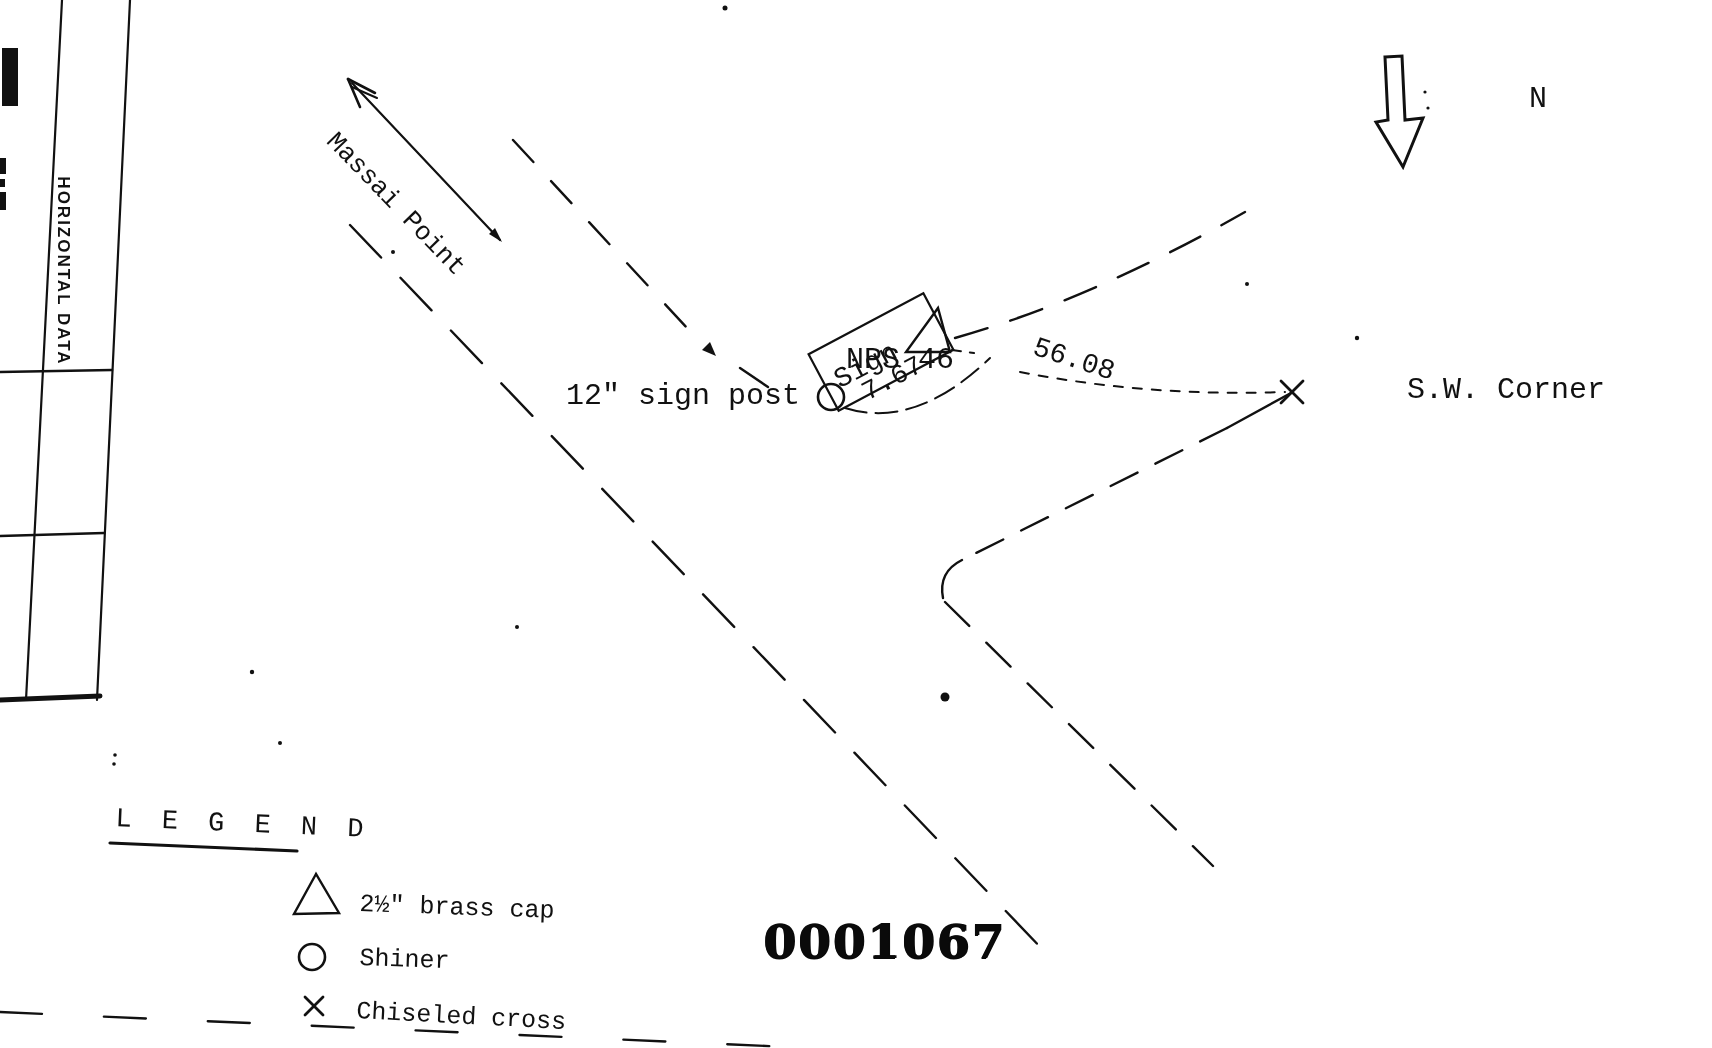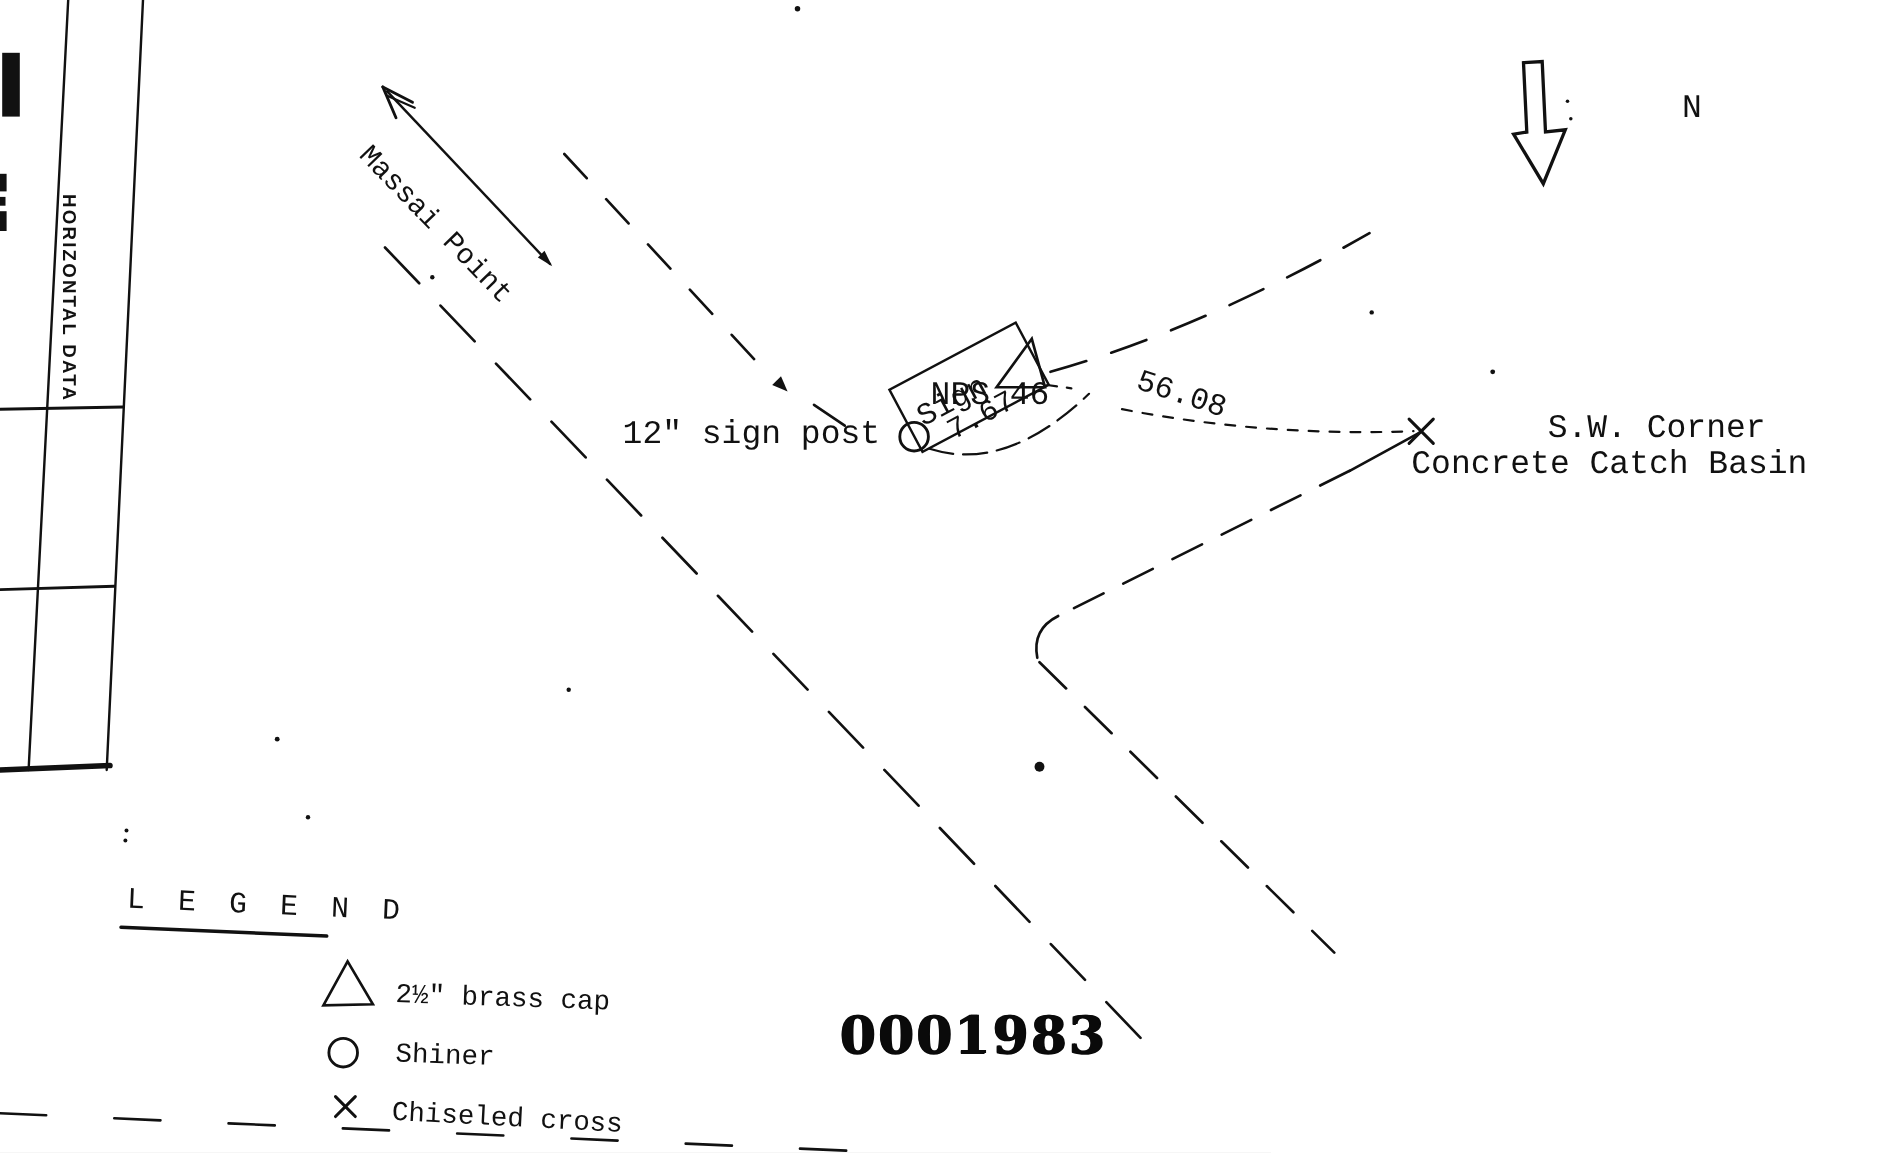--- a/index.html
+++ b/index.html
@@ -119,22 +119,21 @@
   <div class="lbl rot" style="left:340px;top:128px;font-size:26px;transform:rotate(46deg);">Massai Point</div>
 
   <div class="lbl" style="left:1529px;top:84px;font-size:30px;">N</div>
 
   <div class="lbl" style="left:566px;top:381px;">12" sign post</div>
   <div class="lbl rot" style="left:830px;top:370px;font-size:28px;transform:rotate(-28deg);">Sign</div>
   <div class="lbl rot" style="left:858px;top:383px;font-size:27px;transform:rotate(-28deg);">7.67</div>
   <div class="lbl" style="left:846px;top:345px;">NPS 46</div>
   <div class="lbl rot" style="left:1038px;top:334px;font-size:28px;transform:rotate(18deg);">56.08</div>
   <div class="lbl" style="left:1407px;top:375px;">S.W. Corner</div>
-  <div class="lbl" style="left:1283px;top:408px;">Concrete Catch Basin</div>
 
   <div class="lbl legend-title rot" style="left:116px;top:806px;transform:rotate(2.5deg);">L E G E N D</div>
   <div class="lbl legend-lbl rot" style="left:360px;top:892px;transform:rotate(2deg);">2½" brass cap</div>
   <div class="lbl legend-lbl rot" style="left:360px;top:946px;transform:rotate(2deg);">Shiner</div>
   <div class="lbl legend-lbl rot" style="left:357px;top:999px;transform:rotate(3deg);">Chiseled cross</div>
 
-  <div class="lbl stamp" style="left:763px;top:918px;">0001983</div>
+  <div class="lbl stamp" style="left:763px;top:918px;">0001067</div>
 
 </div>
 
 </body></html>

